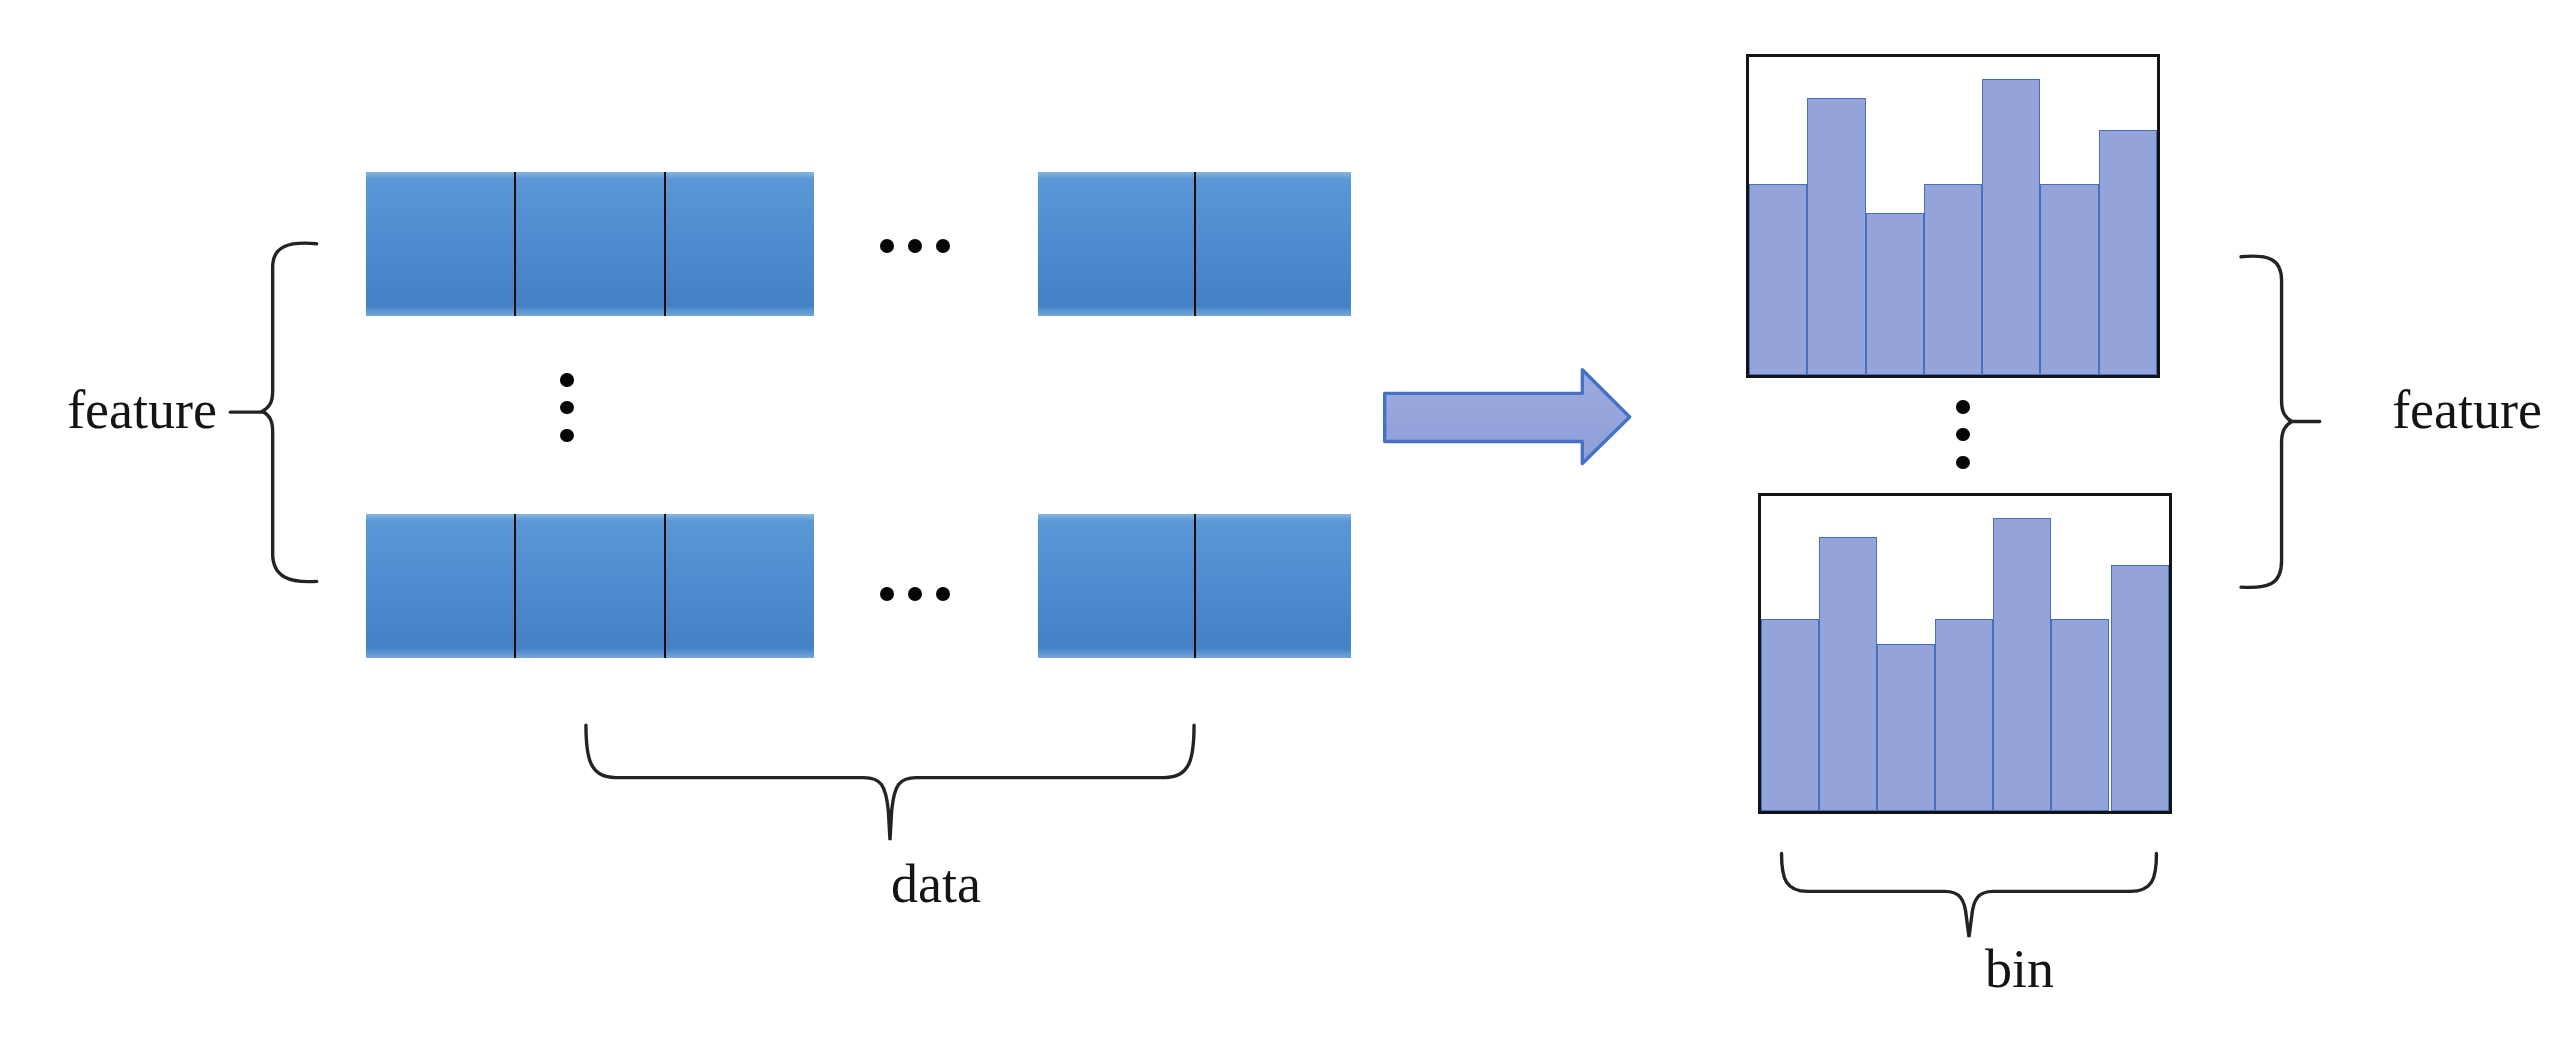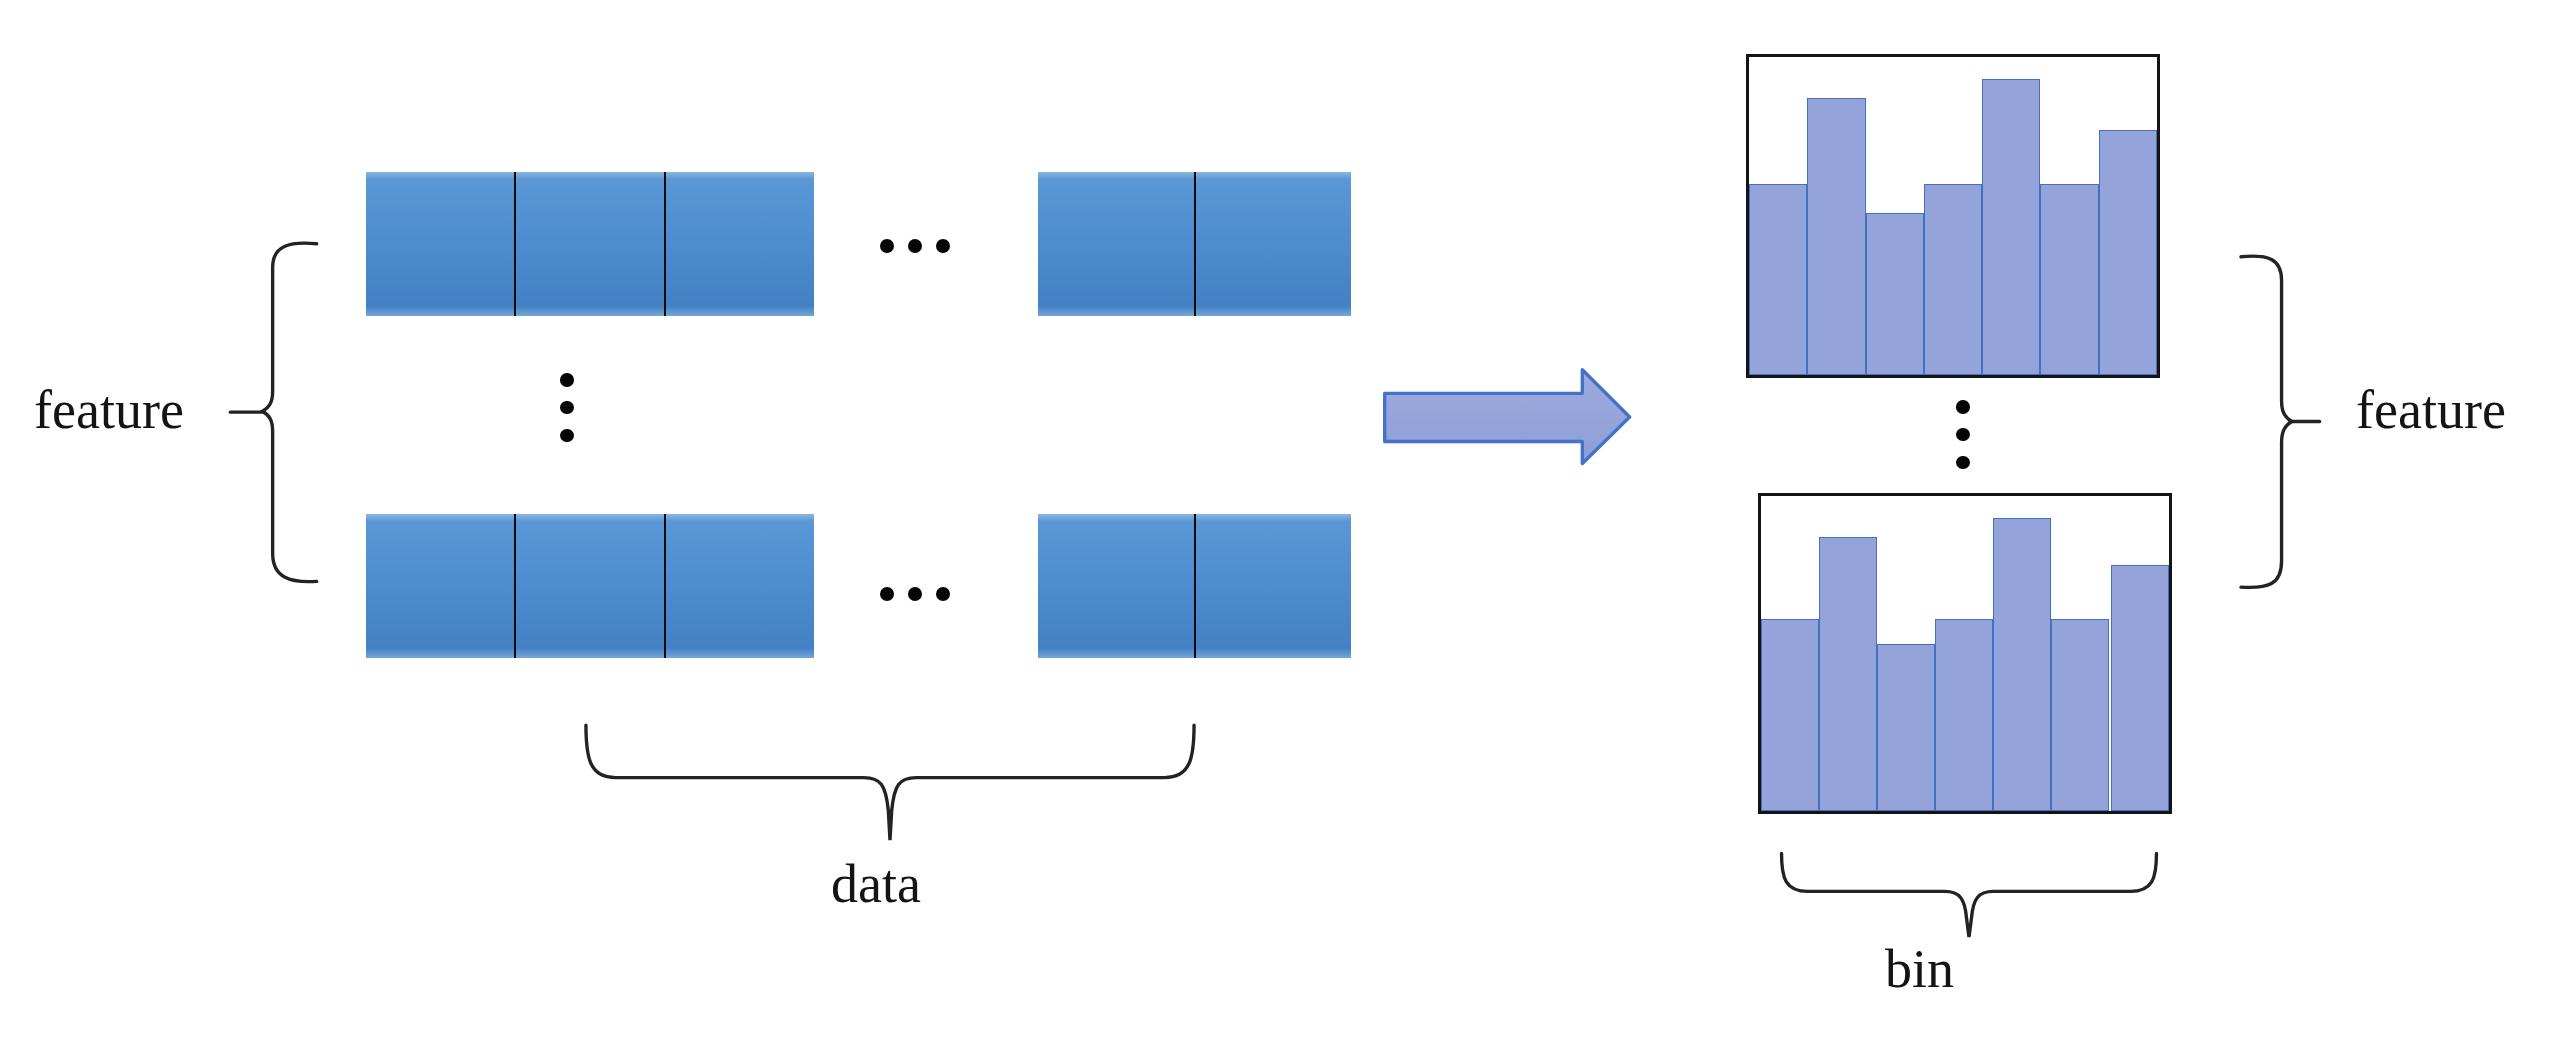--- a/index.html
+++ b/index.html
@@ -8,21 +8,21 @@
     width:2576px;height:1045px;
     background:#ffffff;
     font-family:"Liberation Serif","DejaVu Serif",serif;
     overflow:hidden;
   }
   .abs{position:absolute;}
   .label{
     font-size:54px;
     color:#141414;
     line-height:57px;
-    text-align:left;
+    text-align:right;
     white-space:nowrap;
   }
   
   .seg{
     display:flex;
     background:linear-gradient(180deg,
       var(--cell-hi) 0%,
       var(--cell-top) 5%,
       var(--cell-mid) 50%,
       var(--cell-bot) 93%,
@@ -96,21 +96,21 @@
     <span class="dot"></span>
   </div>
   <div class="abs seg" style="left:1038px;top:514px;width:313px;height:144px;">
       <div class="cell"></div>
       <div class="cell"></div>
     </div>
 
   <svg class="abs shape" style="left:583px;top:721px;" width="614" height="125" viewBox="0 0 726 148">
     <path d="M 3 5 C 3 45 8 67 38 67 L 332 67 C 352 67 358 76 361 106 L 363 141 L 365 106 C 368 76 374 67 394 67 L 688 67 C 718 67 723 45 723 5" fill="none" stroke="var(--brace-color)" stroke-width="4" stroke-linecap="round"></path>
   </svg>
-  <div class="abs label" style="left:831px;top:856px;width:169px;">data</div>
+  <div class="abs label" style="left:812px;top:856px;width:169px;">data</div>
 
   <svg class="abs shape" style="left:1383px;top:367px;" width="250" height="100" viewBox="0 0 296 118">
     <defs>
       <linearGradient id="arrowGrad" x1="0" y1="0" x2="0" y2="1">
         <stop offset="0" stop-color="var(--arrow-fill-light)"></stop>
         <stop offset="1" stop-color="var(--arrow-fill)"></stop>
       </linearGradient>
     </defs>
     <polygon points="2,31 236,31 236,3 292,59 236,114 236,88 2,88" fill="url(#arrowGrad)" stroke="var(--arrow-border)" stroke-width="4" stroke-linejoin="round"></polygon>
   </svg>

